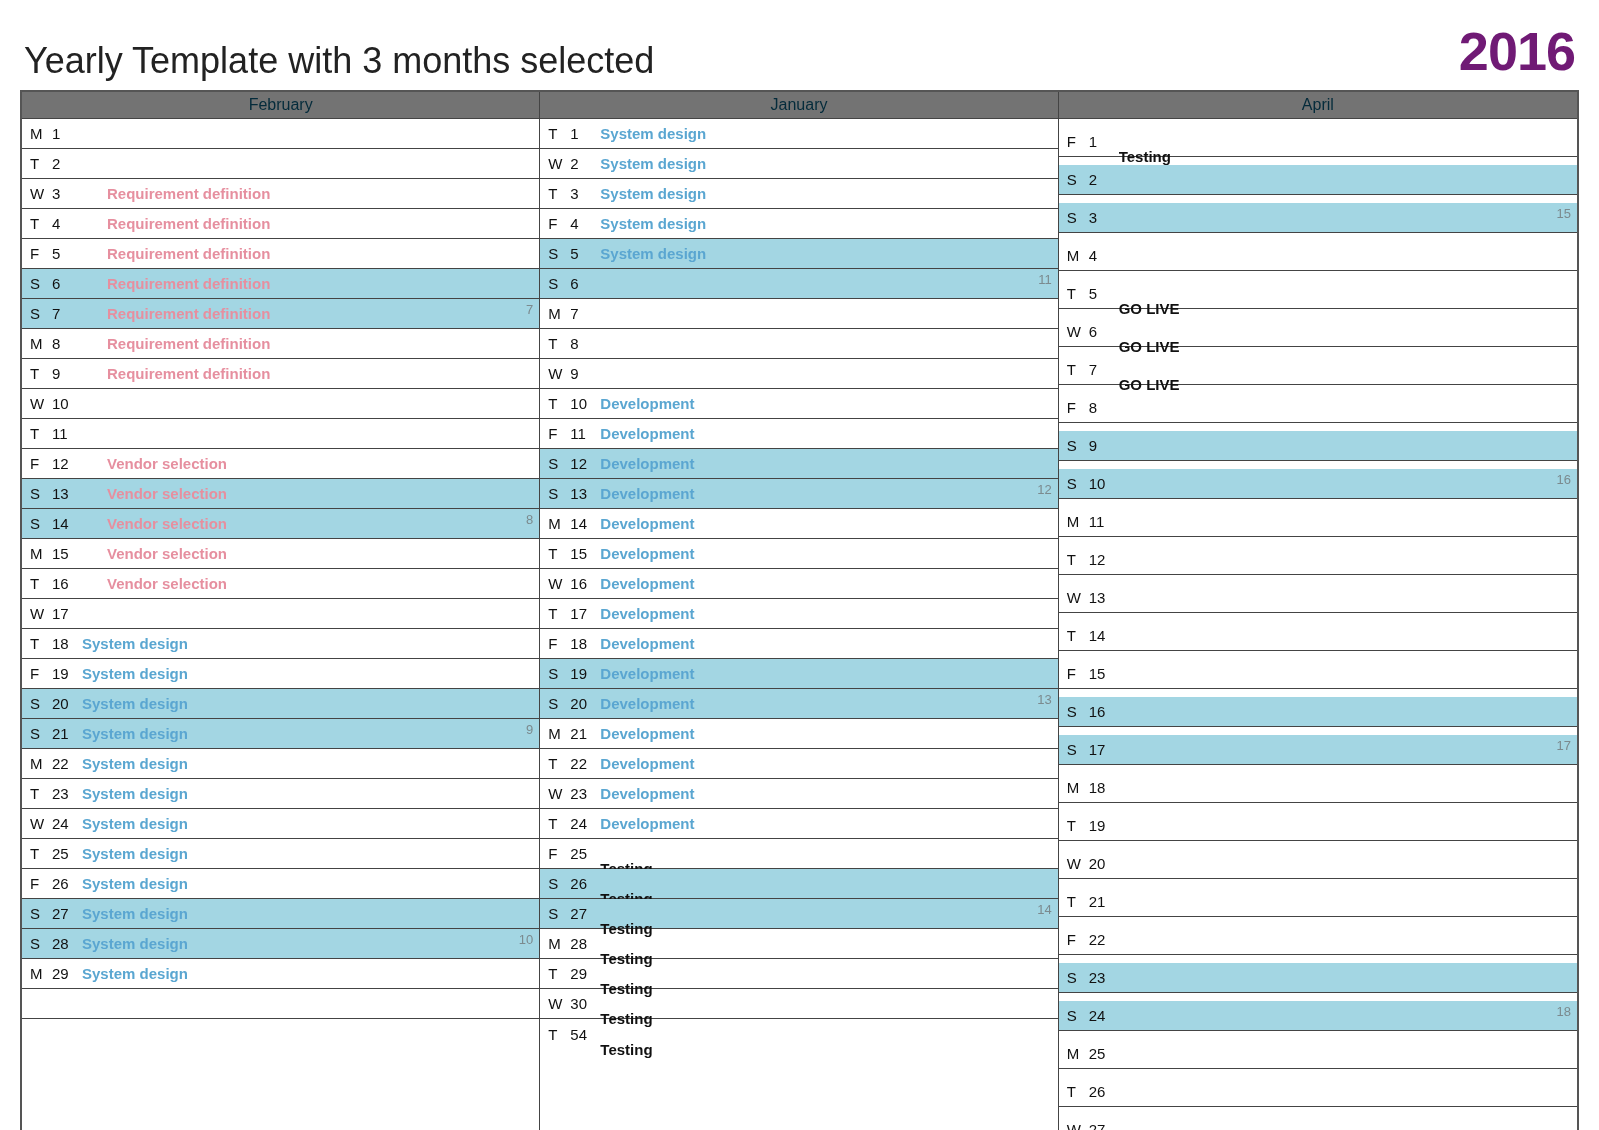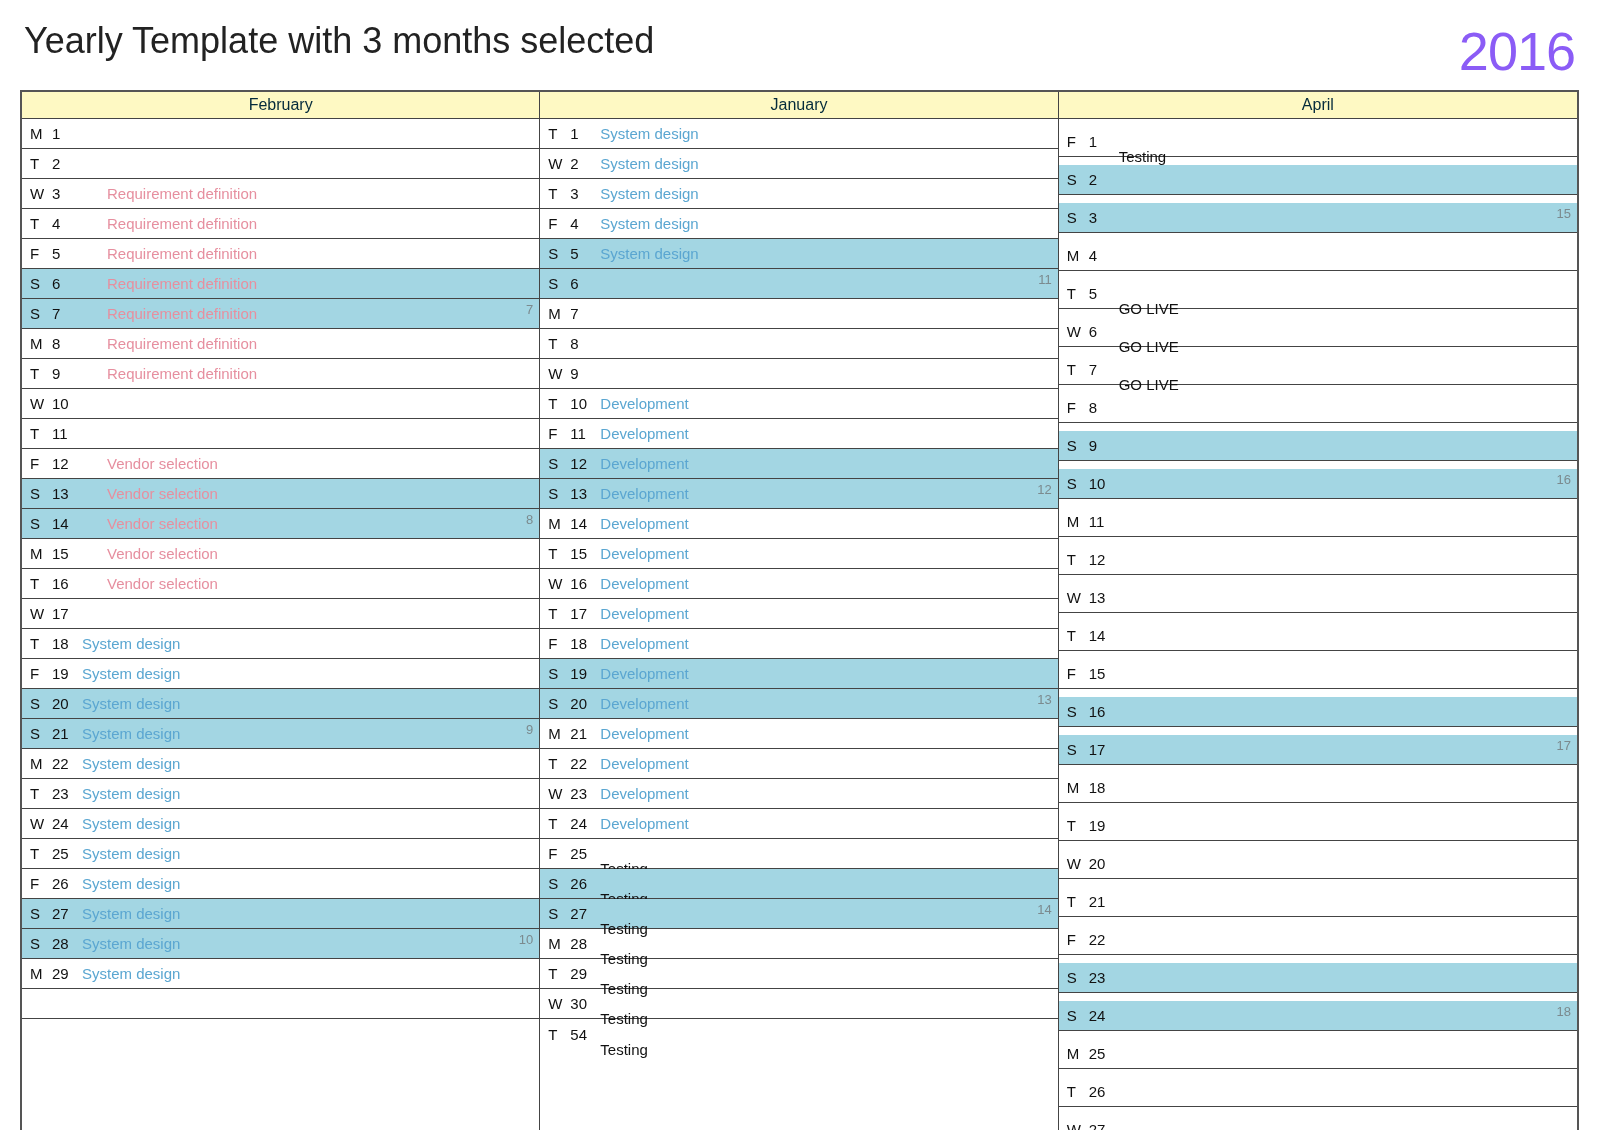--- a/index.html
+++ b/index.html
@@ -5,48 +5,48 @@
   * { box-sizing: border-box; margin: 0; padding: 0; }
   body {
     font-family: Arial, Helvetica, sans-serif;
     background: #fff;
     padding: 20px;
     width: 1599px;
   }
   .header-bar {
     display: flex;
     justify-content: space-between;
-    align-items: flex-start;
+    align-items: flex-end;
     padding: 0 4px 8px 4px;
   }
   .title {
     font-size: 36px;
     font-weight: 400;
     color: #222;
   }
   .year {
     font-size: 54px;
-    font-weight: 400;
-    color: #8b5cf6;
+    font-weight: 700;
+    color: #701a75;
     letter-spacing: -1px;
     margin-left: 12px;
   }
   .calendar {
     display: grid;
     grid-template-columns: 1fr 1fr 1fr;
     border: 2px solid #555;
   }
   .month-col {
     border-right: 1px solid #444;
     display: flex;
     flex-direction: column;
   }
   .month-col:last-child { border-right: none; gap: 8px; }
   .month-header {
-    background: #fef9c3;
+    background: #737373;
     color: #042b3b;
     text-align: center;
     font-size: 16px;
     padding: 4px 0 4px 0;
     border-bottom: 1px solid #444;
     font-weight: 400;
   }
   .day-row {
     position: relative;
     display: flex;
@@ -64,20 +64,21 @@
   }
   .dnum {
     width: 24px;
     text-align: left;
     color: #111;
   }
   .task {
     margin-left: 6px;
     white-space: nowrap;
     overflow: hidden;
+    font-weight: bold;
   }
   .t-pink  { color: #e68f9f; margin-left: 31px; }
   .t-blue  { color: #5aa6d1; }
   .t-black { color: #111; margin-top: 30px; }
   .weeknum {
     position: absolute;
     right: 6px;
     top: 3px;
     font-size: 13px;
     color: #7b8a8e;

